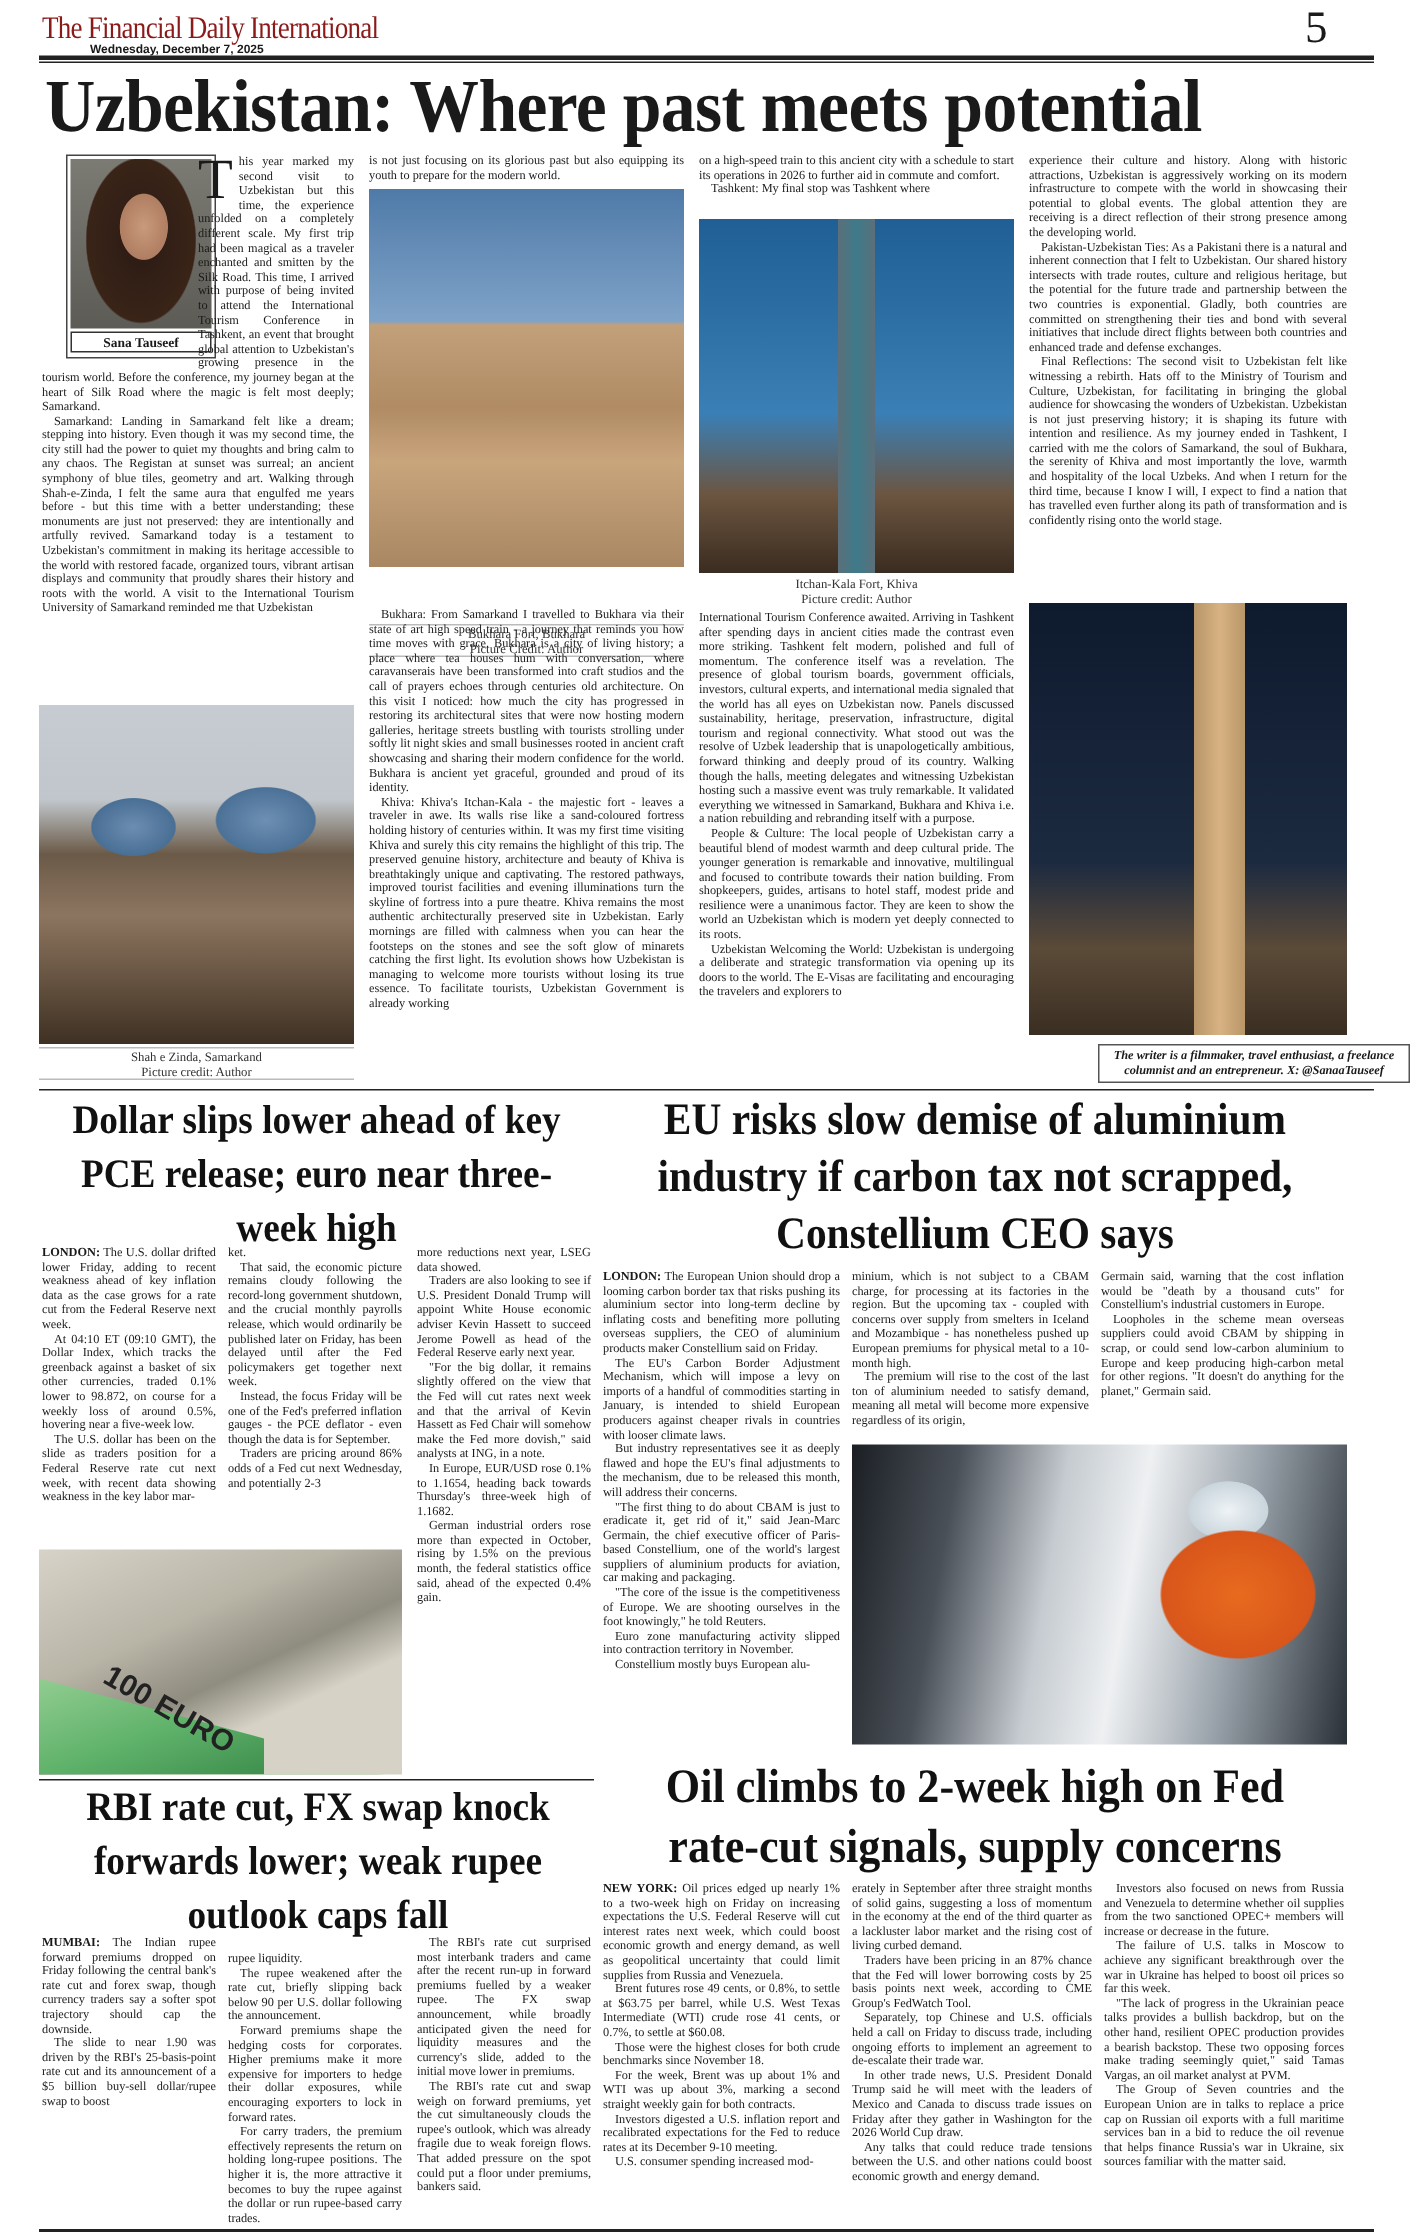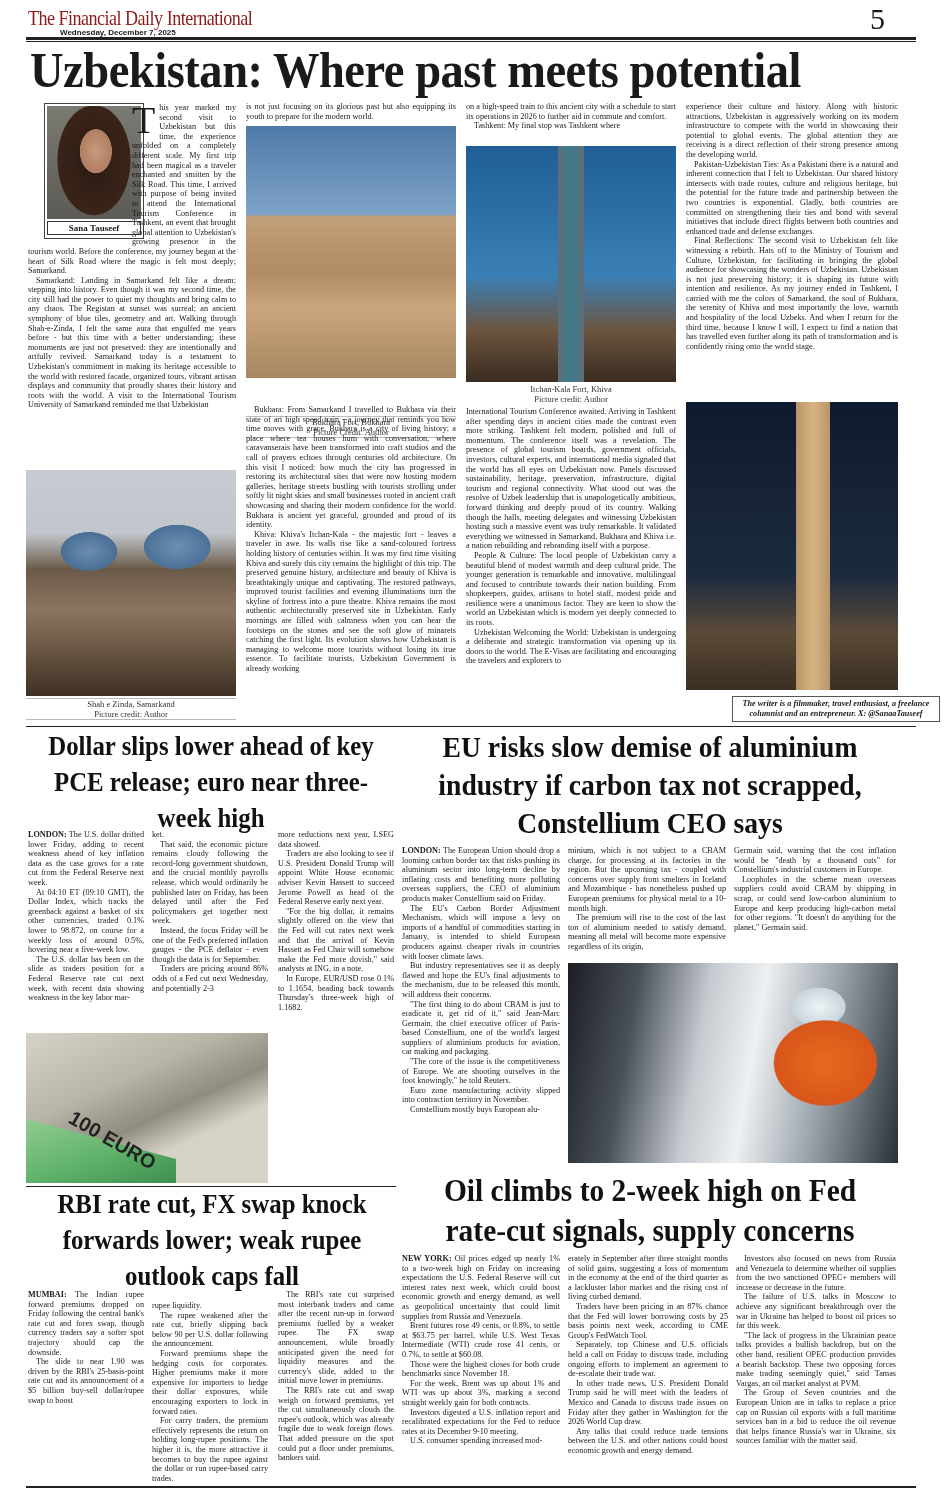--- a/index.html
+++ b/index.html
@@ -99,20 +99,21 @@
   <p class="first">ket.</p>
   <p>That said, the economic picture remains cloudy following the record-long government shutdown, and the crucial monthly payrolls release, which would ordinarily be published later on Friday, has been delayed until after the Fed policymakers get together next week.</p>
   <p>Instead, the focus Friday will be one of the Fed's preferred inflation gauges - the PCE deflator - even though the data is for September.</p>
   <p>Traders are pricing around 86% odds of a Fed cut next Wednesday, and potentially 2-3</p>
 </div>
 <div class="abs col" style="left:278px; top:830px; width:116px;">
   <p class="first">more reductions next year, LSEG data showed.</p>
   <p>Traders are also looking to see if U.S. President Donald Trump will appoint White House economic adviser Kevin Hassett to succeed Jerome Powell as head of the Federal Reserve early next year.</p>
   <p>"For the big dollar, it remains slightly offered on the view that the Fed will cut rates next week and that the arrival of Kevin Hassett as Fed Chair will somehow make the Fed more dovish," said analysts at ING, in a note.</p>
   <p>In Europe, EUR/USD rose 0.1% to 1.1654, heading back towards Thursday's three-week high of 1.1682.</p>
+  <p>German industrial orders rose more than expected in October, rising by 1.5% on the previous month, the federal statistics office said, ahead of the expected 0.4% gain.</p>
 </div>
 <div class="abs photo" style="left:26px; top:1033px; width:242px; height:150px; background: linear-gradient(155deg, #d7d3c8 0%, #b8b4a6 35%, #8f8c80 55%, #d6d2c6 70%), linear-gradient(25deg, #4ea35a 0%, #8cc98a 40%, transparent 41%);">
   <div style="position:absolute; left:0; bottom:0; width:150px; height:80px; background: linear-gradient(160deg, #9ed39a 0%, #5fb26a 60%, #3f8f4e 100%); clip-path: polygon(0 20%, 100% 70%, 100% 100%, 0 100%);"></div>
   <div style="position:absolute; left:38px; top:96px; font-family:'Liberation Sans',sans-serif; font-weight:bold; font-size:20px; color:#222; transform: rotate(30deg);">100 EURO</div>
 </div>
 
 <h2 class="abs sub-headline" style="left:400px; top:728px; width:500px; font-size:30px; line-height:38px;">EU risks slow demise of aluminium industry if carbon tax not scrapped, Constellium CEO says</h2>
 <div class="abs col" style="left:402px; top:846px; width:158px;">
   <p class="first"><span class="lede">LONDON:</span> <span>The European Union should drop a looming carbon border tax that risks pushing its aluminium sector into long-term decline by inflating costs and benefiting more polluting overseas suppliers, the CEO of aluminium products maker Constellium said on Friday.</span></p>
   <p>The EU's Carbon Border Adjustment Mechanism, which will impose a levy on imports of a handful of commodities starting in January, is intended to shield European producers against cheaper rivals in countries with looser climate laws.</p>

